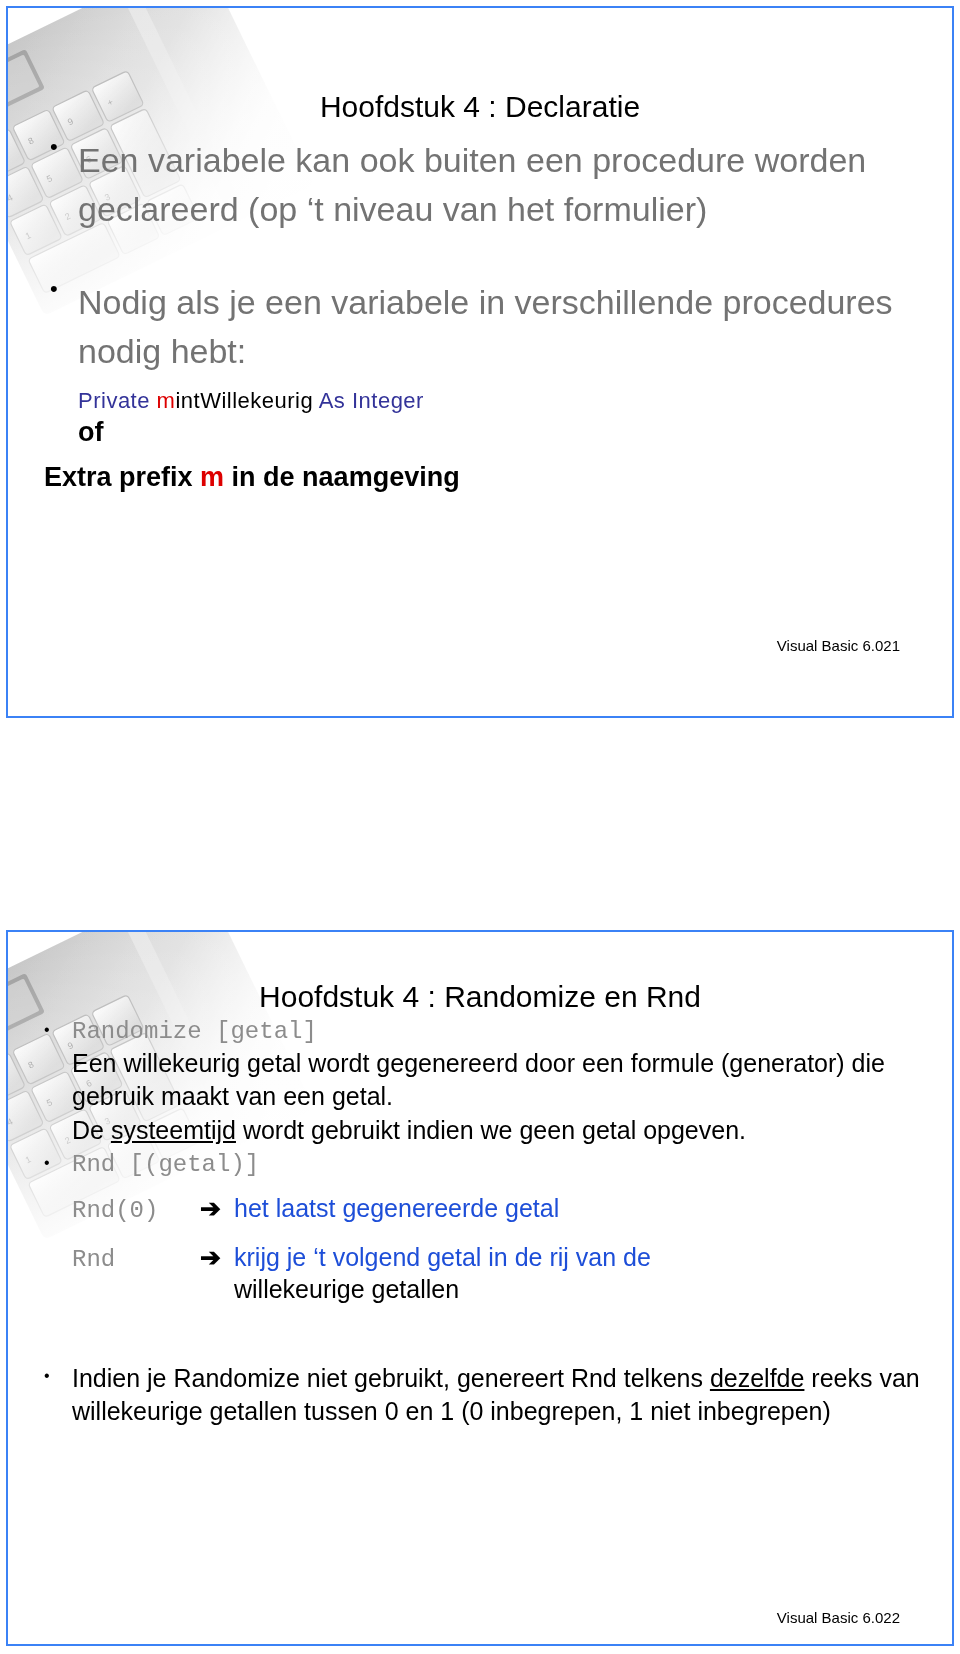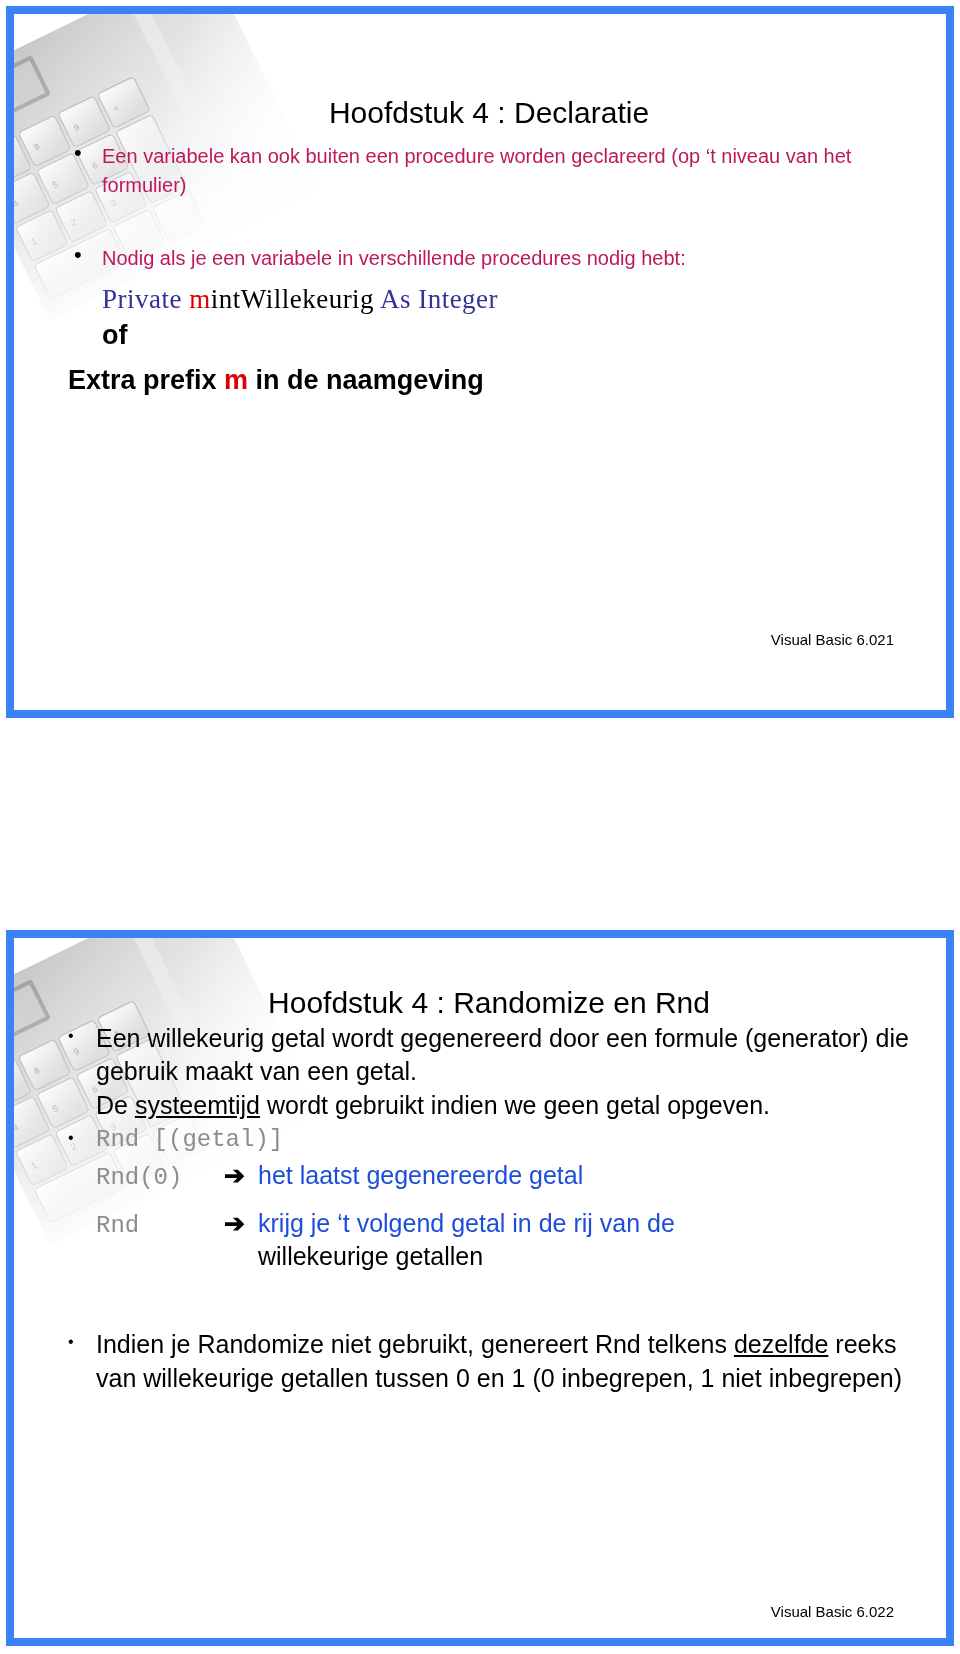--- a/index.html
+++ b/index.html
@@ -20,24 +20,23 @@
     position: absolute;
     left: 0; top: 0;
     width: 960px;
     height: 1654px;
   }
 
   
   .slide {
     position: absolute;
     background: #ffffff;
-    border: 8px solid #3b82f6;
+    border: 2px solid #3b82f6;
     box-sizing: border-box;
     overflow: hidden;
-    padding-left: 18px;
   }
   #slide-1 { left: 6px;  top: 6px;   width: 948px; height: 712px; }
   #slide-2 { left: 6px;  top: 930px; width: 948px; height: 716px; }
 
   
   .kbd-photo {
     position: absolute;
     left: 0; top: 0;
     width: 330px;
     height: 330px;
@@ -80,27 +79,27 @@
     color: #000;
     width: 34px;
     text-align: left;
     padding-left: 6px;
     box-sizing: border-box;
   }
   .bullet-body { flex: 1 1 auto; }
 
   
   .p-large {
-    font-size: 20px;
+    font-size: 34px;
     line-height: 1.44;
-    color: #be185d;
+    color: #737373;
   }
   .code-line {
-    font-family: Liberation Serif, serif;
-    font-size: 27px;
+    font-family: Liberation Sans, sans-serif;
+    font-size: 22px;
     line-height: 1.32;
     letter-spacing: 0.5px;
     white-space: pre;
   }
   .kw       { color: #333399; }
   .kw-alt   { color: #4040b0; }
   .red      { color: #dd0000; }
   .blk      { color: #000000; }
   .of-line  { font-size: 27px; font-weight: bold; color: #000; line-height: 1.3; }
   .plain-27 { font-size: 27px; color: #000; line-height: 1.3; font-weight: bold; }
@@ -332,31 +331,32 @@
 
     <div class="content">
 
       <h1 class="slide-title">Hoofdstuk 4 : Randomize en Rnd</h1>
 
       <div class="body-block">
 
         <div class="bullet-row">
           <span class="bullet-dot" style="font-size:16px; padding-top:6px;">•</span>
           <div class="bullet-body">
+            <div class="code-gray">Randomize [getal]</div>
             <div class="p-med">Een willekeurig getal wordt gegenereerd door een formule (generator) die gebruik maakt van een getal.</div>
             <div class="p-med"><span>De </span><span class="u">systeemtijd</span><span> wordt gebruikt indien we geen getal opgeven.</span></div>
           </div>
         </div>
 
         <div class="bullet-row" style="margin-top:2px;">
           <span class="bullet-dot" style="font-size:16px; padding-top:6px;">•</span>
           <div class="bullet-body">
             <div class="code-gray">Rnd [(getal)]</div>
 
-            <div class="arrow-row" style="margin-top:4px;">
+            <div class="arrow-row" style="margin-top:12px;">
               <span class="arrow-code">Rnd(0)</span>
               <span class="arrow-glyph">➔</span>
               <span class="arrow-text">het laatst gegenereerde getal</span>
             </div>
 
             <div class="arrow-row" style="margin-top:16px;">
               <span class="arrow-code">Rnd</span>
               <span class="arrow-glyph">➔</span>
               <span class="arrow-text">krijg je ‘t volgend getal in de rij van de</span>
             </div>

